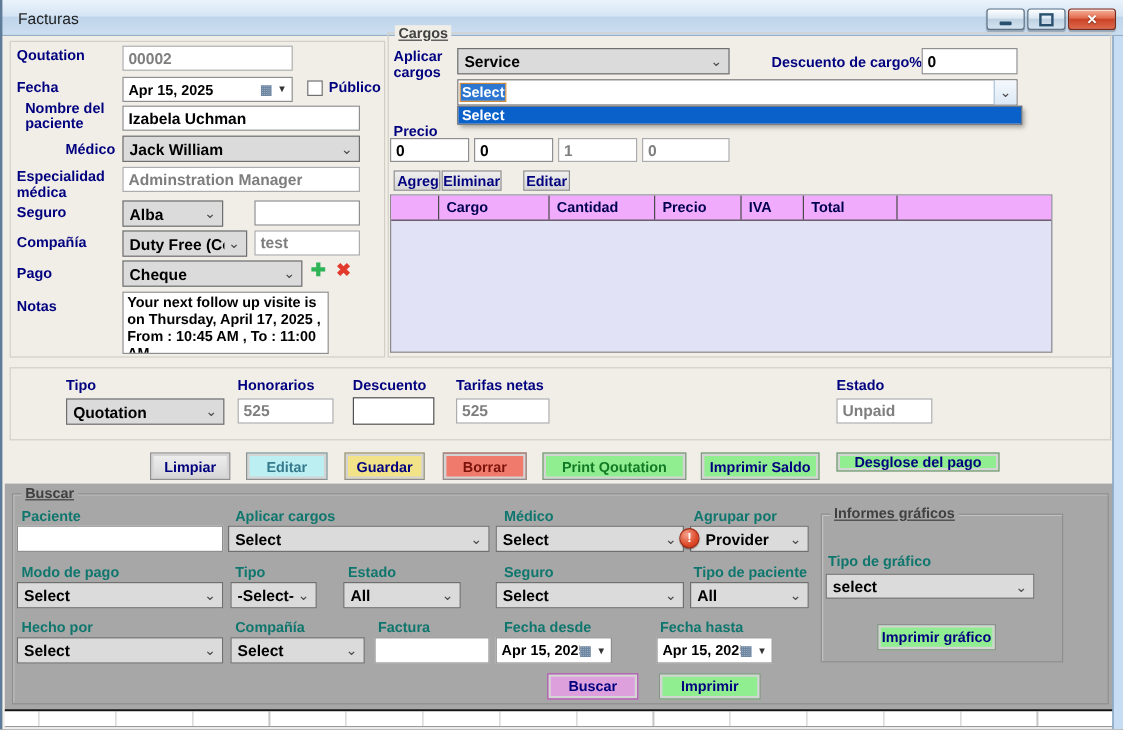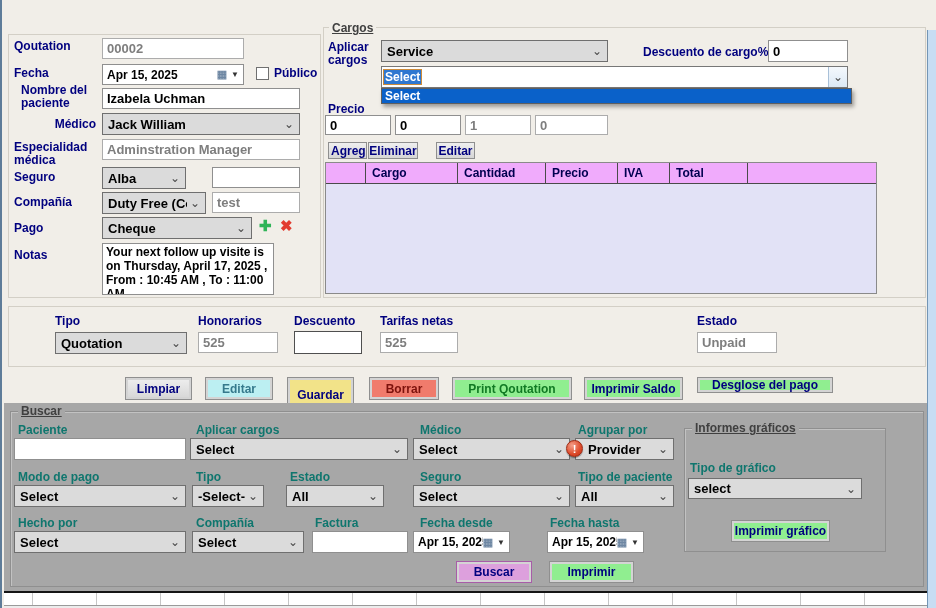--- a/index.html
+++ b/index.html
@@ -83,20 +83,32 @@
   
   .gridhead{background:#fff;border-bottom:1px solid #9A9A9A;
       background-image:repeating-linear-gradient(to right,#C6C6C6 0 1px,#fff 1px 64px);
       background-position:28px 0;}
 </style>
 </head>
 <body>
 
 <div id="win">
 
+  <div class="f titlebar">
+    <span class="f title-text">Facturas</span>
+    <div class="f wb std" style="left:822px;width:32px;">
+      <span class="glyph-min"></span>
+    </div>
+    <div class="f wb std" style="left:856px;width:32px;">
+      <span class="glyph-max"></span>
+    </div>
+    <div class="f wb close" style="left:890px;width:40px;">
+      <span>✕</span>
+    </div>
+  </div>
 
   <div class="f grp" style="left:8px;top:34px;width:313px;height:264px;"></div>
 
   <div class="f lbl" style="left:14px;top:40px;">Qoutation</div>
   <div class="f tb ro" style="left:102px;top:38px;width:142px;height:21px;">
     <span class="v">00002</span>
   </div>
 
   <div class="f lbl" style="left:14px;top:67px;">Fecha</div>
   <div class="f dp" style="left:102px;top:64px;width:142px;height:21px;">
@@ -227,21 +239,21 @@
   <div class="f tb ro" style="left:380px;top:332px;width:78px;height:21px;">
     <span class="v">525</span>
   </div>
   <div class="f lbl" style="left:697px;top:315px;">Estado</div>
   <div class="f tb ro" style="left:697px;top:332px;width:80px;height:21px;">
     <span class="v">Unpaid</span>
   </div>
 
   <div class="f btn ring" style="left:125px;top:377px;width:67px;height:23px;">Limpiar</div>
   <div class="f btn ring b-editar" style="left:205px;top:377px;width:68px;height:23px;">Editar</div>
-  <div class="f btn ring b-guardar" style="left:287px;top:377px;width:67px;height:35px;">Guardar</div>
+  <div class="f btn ring b-guardar" style="left:287px;top:377px;width:67px;height:23px;">Guardar</div>
   <div class="f btn ring b-borrar" style="left:369px;top:377px;width:70px;height:23px;">Borrar</div>
   <div class="f btn ring b-green" style="left:584px;top:377px;width:99px;height:23px;">Imprimir Saldo</div>
   <div class="f btn ring b-print" style="left:452px;top:377px;width:120px;height:23px;">Print Qoutation</div>
   <div class="f btn ring b-green" style="left:697px;top:377px;width:136px;height:16px;">Desglose del pago</div>
 
   <div class="f panel" style="left:4px;top:403px;width:928px;height:188px;"></div>
   <div class="f grp dark" style="left:10px;top:411px;width:914px;height:176px;"></div>
   <div class="f legend" style="left:18px;top:404px;background:#A7A7A7;">Buscar</div>
 
   <div class="f lbl-g" style="left:18px;top:423px;">Paciente</div>

